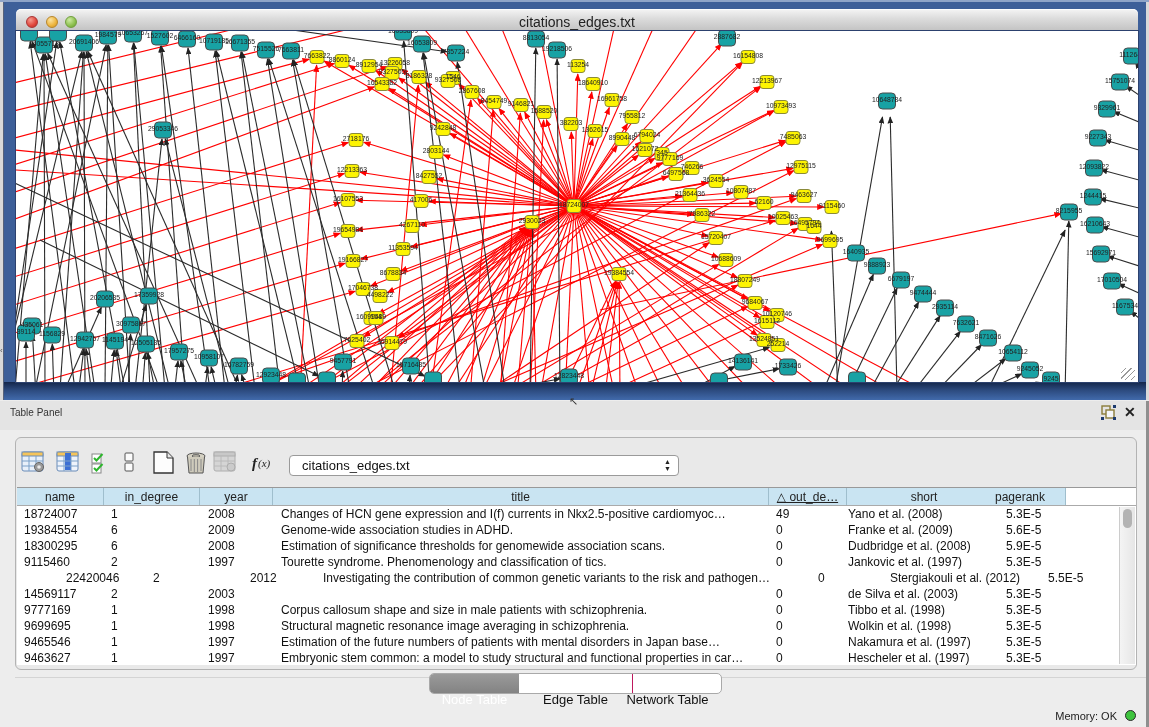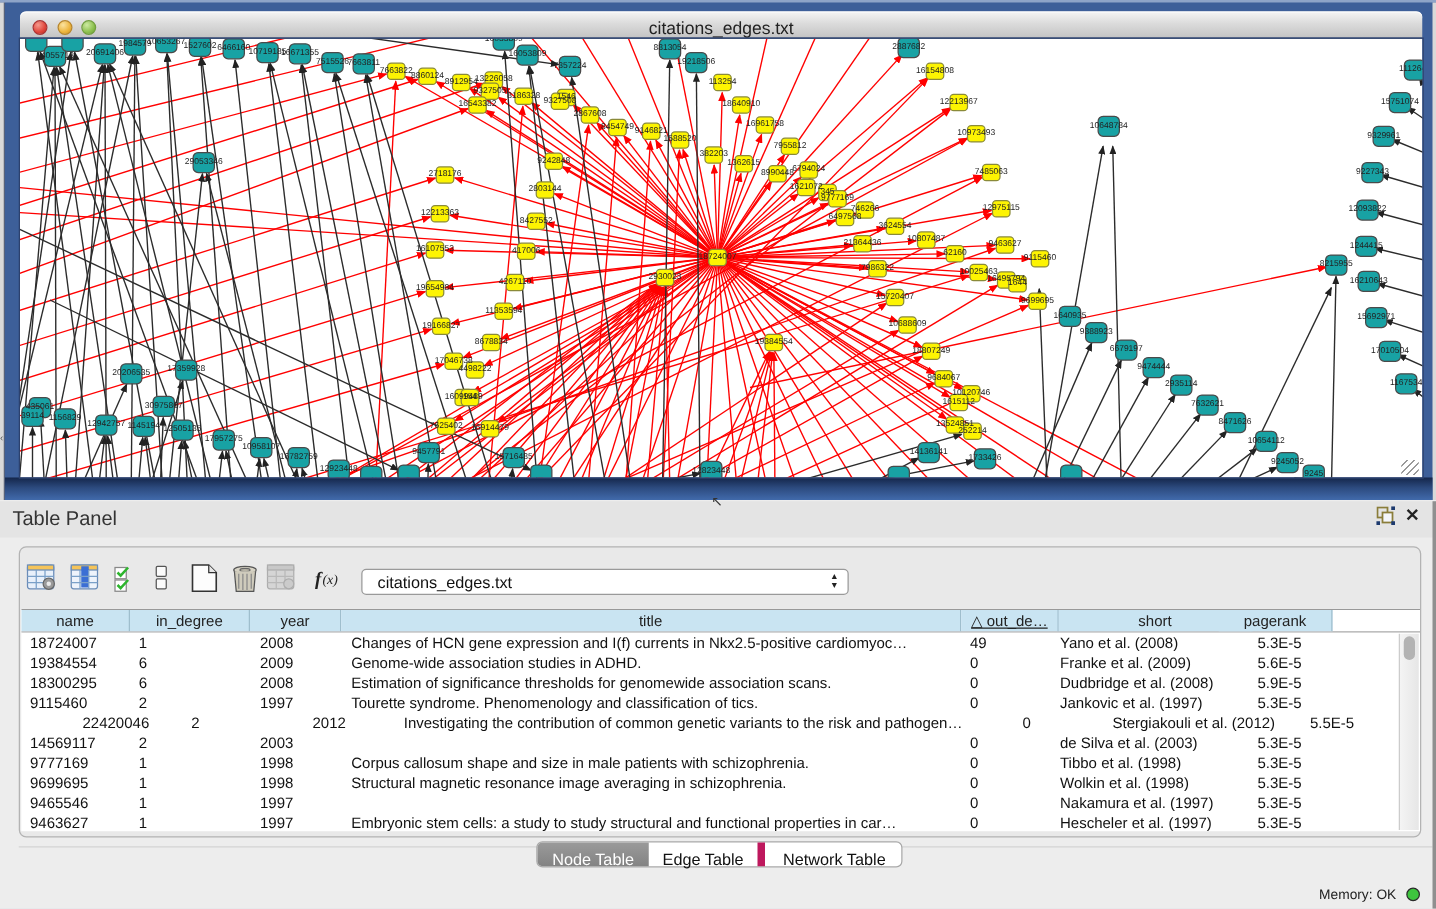--- a/index.html
+++ b/index.html
@@ -19,21 +19,21 @@
 .light { position:absolute; top:7px; width:12px; height:12px; border-radius:50%; }
 #win .r { left:10px; background:radial-gradient(circle at 35% 30%, #f59a8e, #e0453a 60%, #b33126); border:1px solid #a33; }
 #win .y { left:30px; background:radial-gradient(circle at 35% 30%, #fbe3a0, #edb43c 60%, #c8922a); border:1px solid #b8862b; }
 #win .g { left:49px; background:radial-gradient(circle at 35% 30%, #cdeaa2, #8cc04e 60%, #699b35); border:1px solid #719f3d; }
 #resize { position:absolute; right:3px; bottom:2px; width:14px; height:12px;
   background:repeating-linear-gradient(135deg, transparent 0 3px, #999 3px 4px); }
 #cursor { position:absolute; left:569px; top:395px; font-size:11px; color:#333; z-index:30; }
 
 #panel { position:absolute; left:0; top:400px; width:1149px; height:327px; background:#ededed; }
 #panel .titleband { position:absolute; left:0; top:1px; width:100%; height:29px; background:#e4e4e4; }
-#panel .ptitle { position:absolute; left:10px; top:7px; font-size:16px; color:#333; }
+#panel .ptitle { position:absolute; left:10px; top:7px; font-size:10px; color:#333; }
 #floatico { position:absolute; left:1101px; top:5px; width:16px; height:16px; }
 #closeico { position:absolute; left:1124px; top:4px; font-size:14px; font-weight:bold; color:#222; }
 #container { position:absolute; left:15px; top:37px; width:1122px; height:233px;
   background:#e9e9e9; border:1px solid #b3b3b3; border-radius:6px; }
 #toolbar { position:absolute; left:0px; top:12px; height:26px; width:100%; }
 #combo { position:absolute; left:273px; top:5px; width:390px; height:21px; background:#fff;
   border:1px solid #9a9a9a; border-radius:4px; font-size:13px; color:#111; padding:2px 0 0 12px; }
 #combo .ud { position:absolute; right:7px; top:2px; font-size:7px; line-height:7px; color:#222; }
 #table { position:absolute; left:1px; top:49px; width:1119px; height:178px; background:#fff; overflow:hidden; }
 #thead { position:absolute; left:0; top:0; width:1119px; height:19px; background:#fff;
@@ -42,21 +42,21 @@
 .trow { position:absolute; left:0; width:1119px; height:16px; font-size:12px; color:#111; }
 .trow span { position:absolute; top:0px; white-space:nowrap; overflow:hidden; }
 .c1 { left:7px; width:80px; } .c2 { left:94px; width:60px; } .c3 { left:191px; width:60px; }
 .c4 { left:264px; width:492px; } .c5 { left:759px; width:70px; }
 .c6 { left:831px; width:154px; text-align:left; } .c7 { left:989px; width:90px; }
 #vscroll { position:absolute; right:1px; top:20px; width:16px; height:157px; background:linear-gradient(90deg,#f4f4f4,#e6e6e6); border-left:1px solid #ccc; }
 #vthumb { position:absolute; left:3px; top:2px; width:9px; height:19px; background:#b3b3b3; border-radius:5px; }
 #tabsline { position:absolute; left:15px; right:3px; top:277px; height:1px; background:#d4d4d4; }
 #tabs { position:absolute; left:429px; top:273px; width:293px; height:21px; background:#fff;
   border:1px solid #a9a9a9; border-radius:5px; font-size:13px; }
-#tabs .seg { position:absolute; top:0; height:19px; padding-top:6px; text-align:center; color:#111; }
+#tabs .seg { position:absolute; top:0; height:19px; padding-top:18px; text-align:center; color:#111; }
 #tabs .sel { background:linear-gradient(#9a9a9a,#838383); color:#fff; border-radius:4px 0 0 4px; }
 #status { position:absolute; right:32px; top:310px; font-size:11px; color:#222; }
 #memdot { position:absolute; right:13px; top:310px; width:11px; height:11px; border-radius:50%;
   background:#3ec43e; border:1px solid #2a2a2a; }
 #rstrip { position:absolute; right:0; top:1px; width:3px; height:326px; background:#8f8f8f; }
 </style></head>
 <body>
 <div id="app">
   <div id="netbg">
     <div class="topline"></div>
@@ -733,41 +733,42 @@
             <span class="c3">1998</span>
             <span class="c4">Structural magnetic resonance image averaging in schizophrenia.</span>
             <span class="c5">0</span>
             <span class="c6">Wolkin et al. (1998)</span>
             <span class="c7">5.3E-5</span>
           </div>
 <div class="trow" style="top:148px;">
             <span class="c1">9465546</span>
             <span class="c2">1</span>
             <span class="c3">1997</span>
+            <span class="c4">Estimation of the future numbers of patients with mental disorders in Japan base…</span>
             <span class="c5">0</span>
             <span class="c6">Nakamura et al. (1997)</span>
             <span class="c7">5.3E-5</span>
           </div>
 <div class="trow" style="top:164px;">
             <span class="c1">9463627</span>
             <span class="c2">1</span>
             <span class="c3">1997</span>
-            <span class="c4">Embryonic stem cells: a study to study structural and functional properties in car…</span>
+            <span class="c4">Embryonic stem common: a model to study structural and functional properties in car…</span>
             <span class="c5">0</span>
             <span class="c6">Hescheler et al. (1997)</span>
             <span class="c7">5.3E-5</span>
           </div>
         <div id="vscroll">
             <div id="vthumb"></div>
           </div>
       </div>
     </div>
     <div id="tabsline"></div>
     <div id="tabs">
       <div class="seg sel" style="left:0;width:89px;">Node Table</div>
-      <div class="seg" style="left:89px;width:93px;border-right:6px solid #be185d;">Edge Table</div>
+      <div class="seg" style="left:89px;width:114px;border-right:1px solid #be185d;">Edge Table</div>
       <div class="seg" style="left:183px;width:109px;">Network Table</div>
     </div>
     <div id="status">Memory: OK</div>
     <div id="memdot"></div>
     <div id="rstrip"></div>
   </div>
 </div>
 
 </body></html>

